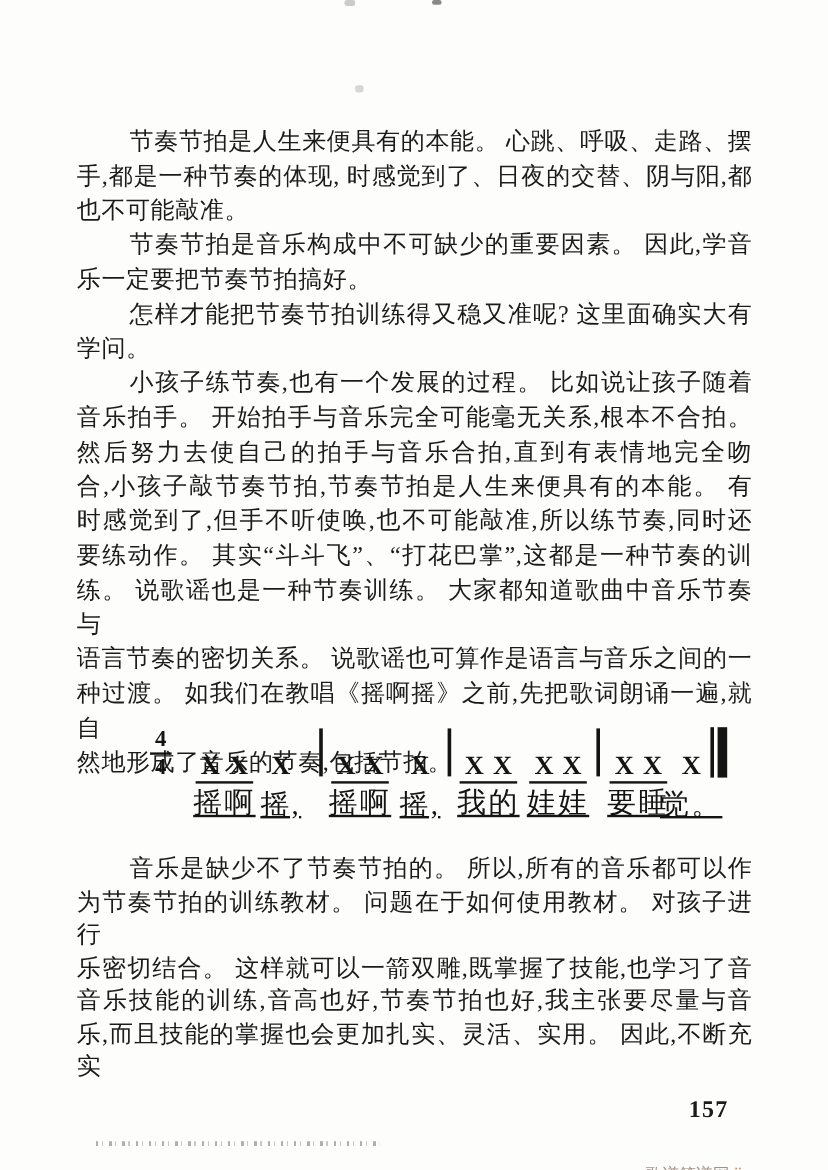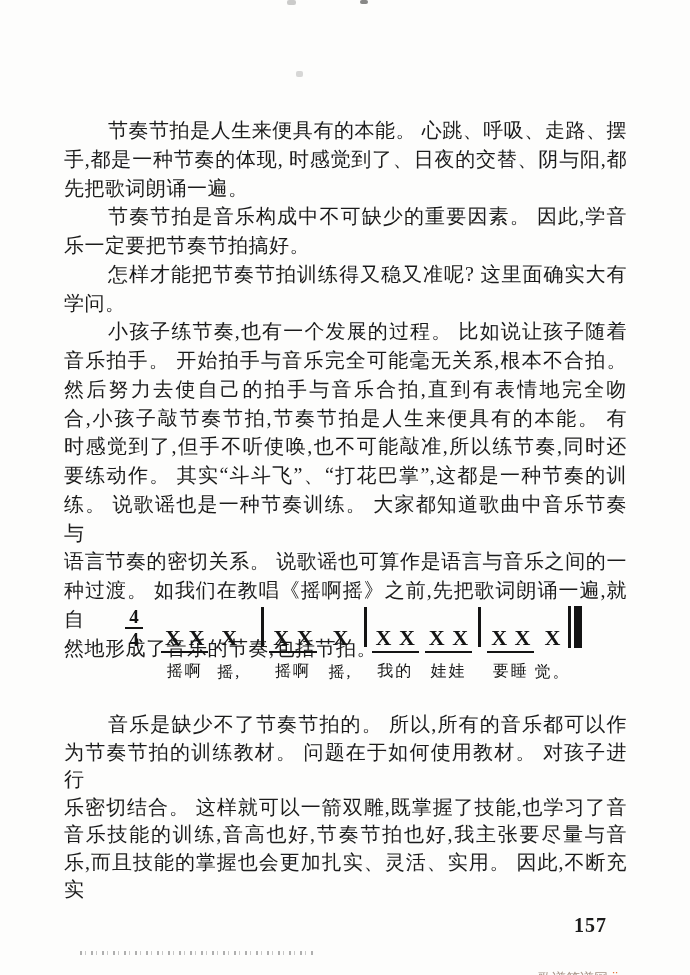--- a/index.html
+++ b/index.html
@@ -13,21 +13,21 @@
     color: #1b1b1b;
   }
   
   .text-block {
     position: absolute;
     left: 64px;
     width: 563px;
     font-size: 20px;
     letter-spacing: 0.5px;
   }
-  #block1 { top: 104px; line-height: 28.75px; margin-top: 12px; }
+  #block1 { top: 104px; line-height: 28.75px; }
   #block2 { top: 711px; line-height: 27.5px; }
   .line { white-space: normal; }
   .line.fill  { text-align: justify; text-align-last: justify; }
   .line.short { text-align: left; text-align-last: left; }
   .line.indent { text-indent: 44px; }
   
   .score {
     position: absolute;
     left: 124px;
     top: 606px;
@@ -58,24 +58,25 @@
   }
   .cell.pair .notes {
     border-bottom: 2.5px solid #141414;
     padding: 0 4px 3px 4px;
     word-spacing: 2px;
   }
   .cell.single { width: 24px; }
   .cell.single .notes { padding-bottom: 5.5px; }
   .lyric {
     margin-top: 7px;
-    font-size: 16px;
+    font-size: 24px;
     line-height: 21px;
     white-space: nowrap;
     letter-spacing: 2px;
+    text-decoration: underline;
   }
   .barline { width: 3px; height: 40px; background: #141414; margin-top: 1px; }
   .final-bar { display: flex; height: 42px; margin-top: 0; }
   .fb-thin  { width: 2.5px; background: #141414; margin-right: 3.5px; }
   .fb-thick { width: 8px;  background: #141414; }
   
   .m-a { margin-right: 9px; }
   .m-b { margin-right: 20px; }
   .m-c { margin-right: 5px; }
   .m-d { margin-right: 12px; }
@@ -124,21 +125,21 @@
 
 <div class="page">
 
   <div class="speck speck-1"></div>
   <div class="speck speck-2"></div>
   <div class="speck speck-3"></div>
 
   <div class="text-block" id="block1">
     <div class="line fill indent">节奏节拍是人生来便具有的本能。 心跳、呼吸、走路、摆</div>
     <div class="line fill">手,都是一种节奏的体现, 时感觉到了、日夜的交替、阴与阳,都</div>
-    <div class="line short">先把歌词朗诵一遍。</div>
+    <div class="line short">也不可能敲准。</div>
     <div class="line fill indent">节奏节拍是音乐构成中不可缺少的重要因素。 因此,学音</div>
     <div class="line short">乐一定要把节奏节拍搞好。</div>
     <div class="line fill indent">怎样才能把节奏节拍训练得又稳又准呢? 这里面确实大有</div>
     <div class="line short">学问。</div>
     <div class="line fill indent">小孩子练节奏,也有一个发展的过程。 比如说让孩子随着</div>
     <div class="line fill">音乐拍手。 开始拍手与音乐完全可能毫无关系,根本不合拍。</div>
     <div class="line fill">然后努力去使自己的拍手与音乐合拍,直到有表情地完全吻</div>
     <div class="line fill">合,小孩子敲节奏节拍,节奏节拍是人生来便具有的本能。 有</div>
     <div class="line fill">时感觉到了,但手不听使唤,也不可能敲准,所以练节奏,同时还</div>
     <div class="line fill">要练动作。 其实“斗斗飞”、“打花巴掌”,这都是一种节奏的训</div>

